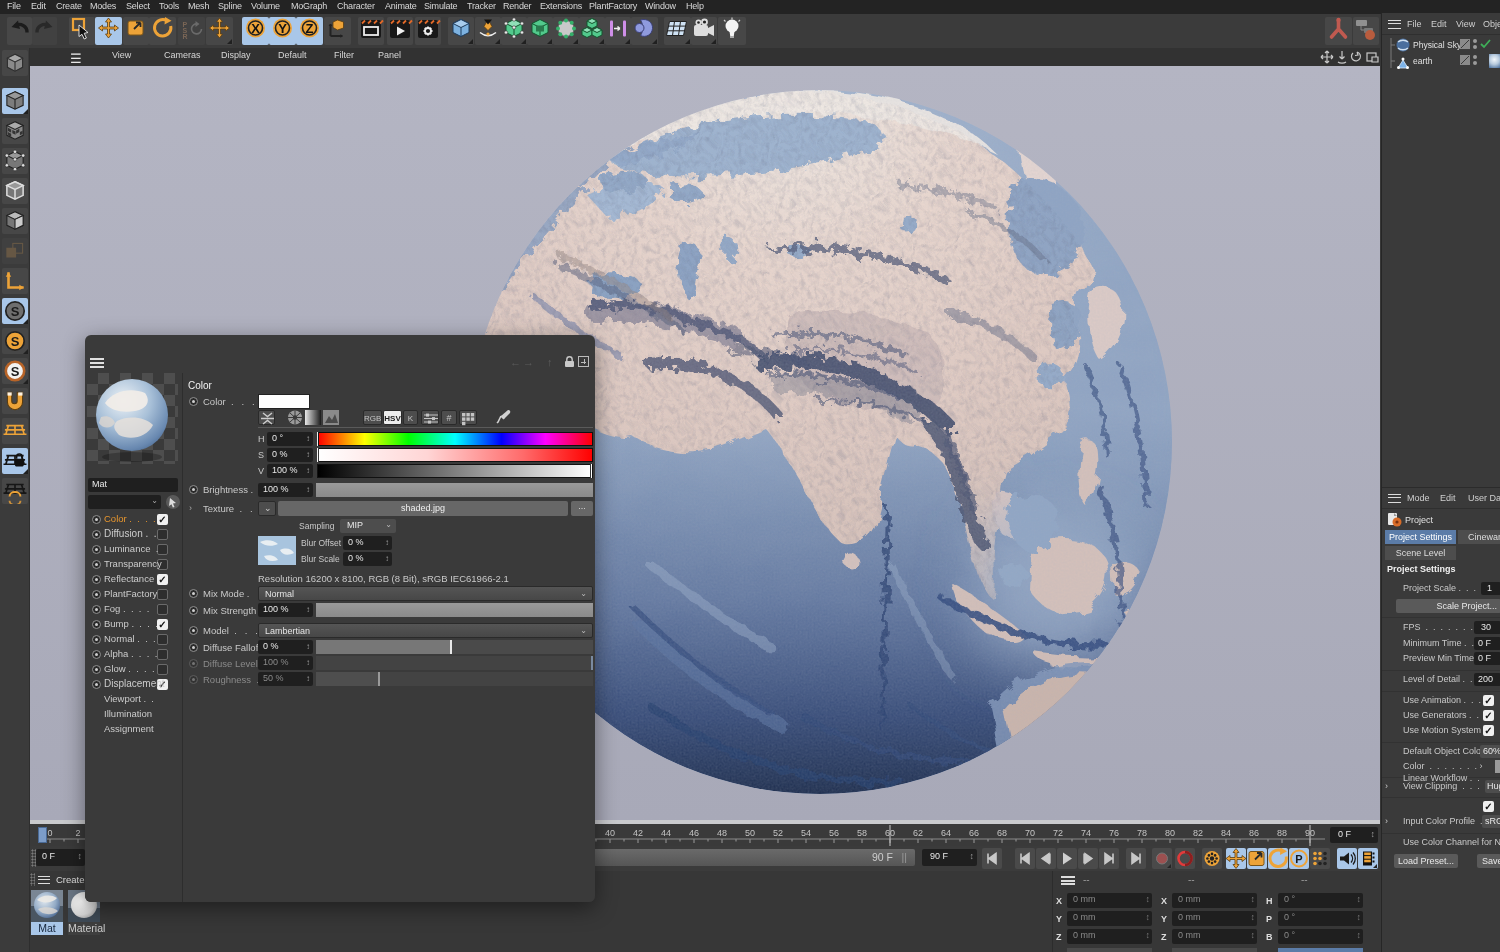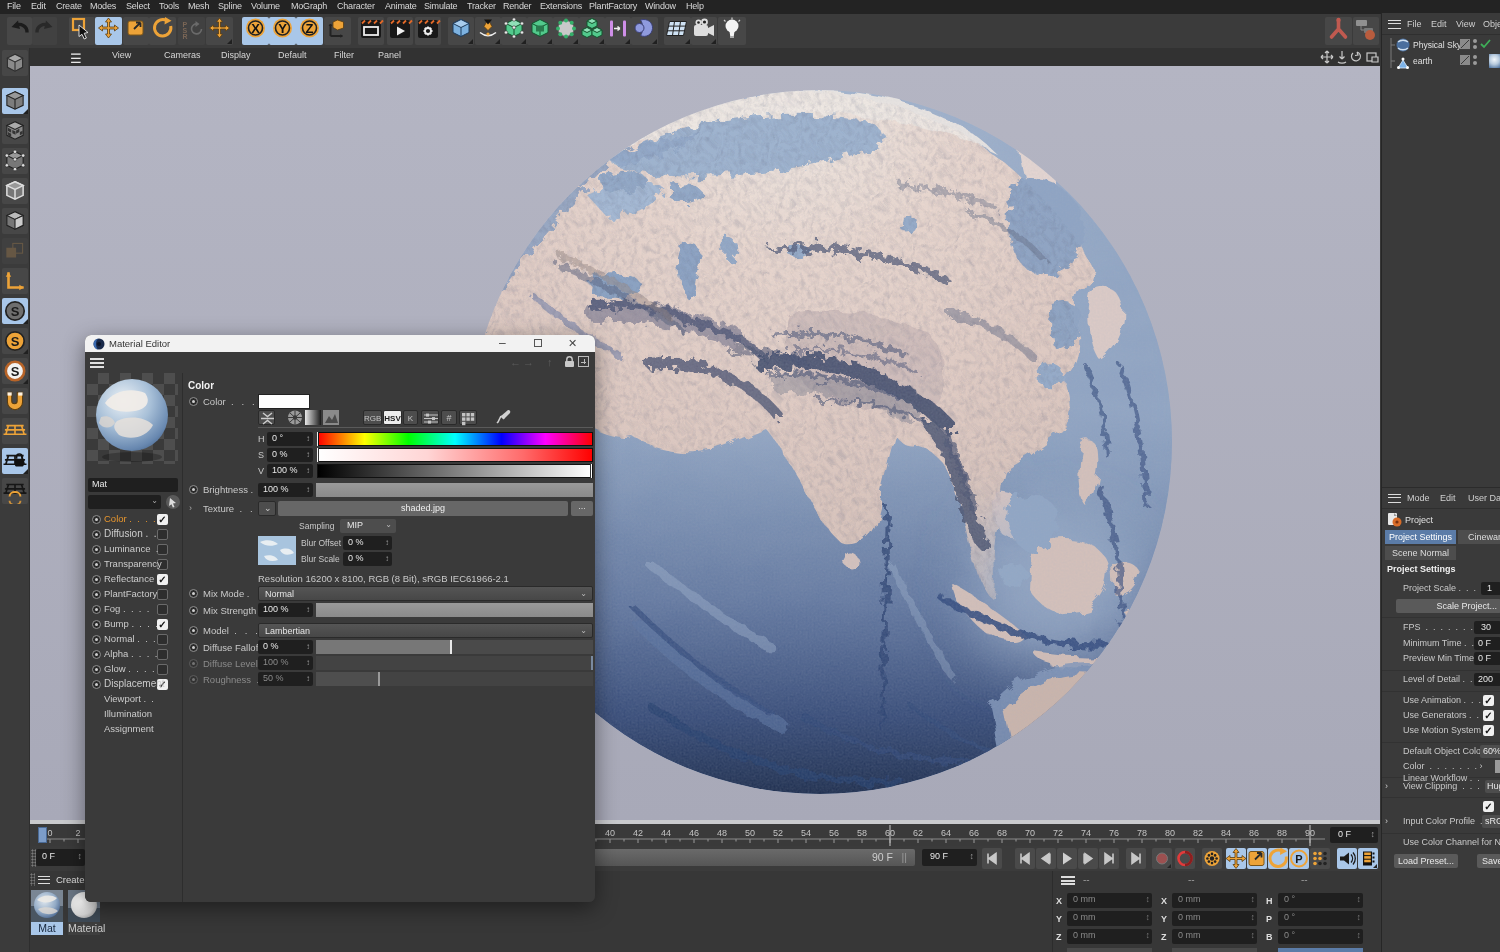--- a/index.html
+++ b/index.html
@@ -850,21 +850,21 @@
     <div class="abs" style="left:0;top:495px;width:119px;height:1px;background:#2f2f2f"></div>
     <svg class="abs" width="16" height="14" style="left:5px;top:500px">
         <rect x="1" y="0" width="9" height="12" rx="1" fill="#e8e8e8"></rect>
         <path d="M7,0 l3,3 h-3 Z" fill="#999"></path>
         <circle cx="10" cy="9" r="4.5" fill="#d86c28"></circle>
         <circle cx="10" cy="9" r="1.6" fill="#7a3210"></circle>
       </svg>
     <span class="abs" style="left:23px;top:502px;color:#e0e0e0">Project</span>
     <div class="abs" style="left:3px;top:517px;width:71px;height:14px;background:#5b7ca8;color:#fff;font-size:9px;text-align:center;padding-top:2px">Project Settings</div>
     <div class="abs" style="left:76px;top:517px;width:43px;height:14px;background:#4d4d4d;color:#ddd;font-size:9px;padding:2px 0 0 10px">Cinewar</div>
-    <div class="abs" style="left:3px;top:533px;width:71px;height:14px;background:#4d4d4d;color:#ddd;font-size:9px;text-align:center;padding-top:2px">Scene Normal</div>
+    <div class="abs" style="left:3px;top:533px;width:71px;height:14px;background:#4d4d4d;color:#ddd;font-size:9px;text-align:center;padding-top:2px">Scene Level</div>
     <span class="abs" style="left:5px;top:551px;color:#f0f0f0;font-weight:bold">Project Settings</span>
     <span class="abs lbl" style="left:21px;top:570px">Project Scale&nbsp;. &nbsp;. &nbsp;. &nbsp;.</span>
     <div class="abs field" style="left:99px;top:569px;width:20px;height:13px;padding:1px 0 0 6px">1</div>
     <div class="abs" style="left:14px;top:586px;width:105px;height:14px;background:#5a5a5a;border-radius:2px;color:#e8e8e8;font-size:9px;text-align:right;padding:2px 4px 0 0">Scale Project...</div>
     <div class="abs" style="left:0;top:604px;width:119px;height:1px;background:#323232"></div>
     <span class="abs lbl" style="left:21px;top:609px">FPS&nbsp;&nbsp;.&nbsp;&nbsp;.&nbsp;&nbsp;.&nbsp;&nbsp;.&nbsp;&nbsp;.&nbsp;&nbsp;.&nbsp;&nbsp;.&nbsp;&nbsp;.</span>
     <div class="abs field" style="left:92px;top:608px;width:27px;height:13px;padding:1px 0 0 7px">30</div>
     <span class="abs lbl" style="left:21px;top:625px">Minimum Time&nbsp;.&nbsp;&nbsp;.</span>
     <div class="abs field" style="left:92px;top:624px;width:27px;height:13px;padding:1px 0 0 4px">0 F</div>
     <span class="abs lbl" style="left:21px;top:640px">Preview Min Time .</span>
@@ -893,31 +893,20 @@
     <div class="chk" style="left:101px;top:788px">✓</div>
     <span class="abs lbl" style="left:3px;top:803px">›</span>
     <span class="abs lbl" style="left:21px;top:803px">Input Color Profile&nbsp;&nbsp;.</span>
     <div class="abs field" style="left:100px;top:802px;width:19px;height:13px;padding:1px 0 0 3px;background:#4d4d4d">sRG</div>
     <div class="abs" style="left:0;top:820px;width:119px;height:1px;background:#323232"></div>
     <span class="abs lbl" style="left:21px;top:824px;white-space:nowrap">Use Color Channel for Nod</span>
     <div class="abs" style="left:12px;top:841px;width:64px;height:14px;background:#5a5a5a;border-radius:2px;color:#e8e8e8;font-size:9px;text-align:center;padding-top:2px">Load Preset...</div>
     <div class="abs" style="left:95px;top:841px;width:24px;height:14px;background:#5a5a5a;border-radius:2px;color:#e8e8e8;font-size:9px;padding:2px 0 0 5px">Save</div>
   </div>
   <div class="abs" id="me">
-    <div class="abs" id="metitle">
-      <svg class="abs" width="12" height="12" style="left:8px;top:3px">
-          <circle cx="6" cy="6" r="5.5" fill="#1a2a4a"></circle>
-          <path d="M6,0.5 a5.5,5.5 0 0 0 0,11 a3,5.5 0 0 1 0,-11" fill="#3a6ab0"></path>
-          <circle cx="6" cy="6" r="2" fill="#0c1426"></circle>
-        </svg>
-      <span class="abs" style="left:24px;top:3px">Material Editor</span>
-      <span class="abs" style="left:414px;top:1px;color:#444;font-size:12px">–</span>
-      <div class="abs" style="left:449px;top:4px;width:8px;height:8px;border:1px solid #555"></div>
-      <span class="abs" style="left:483px;top:2px;color:#444;font-size:11px">✕</span>
-    </div>
     <div class="abs" style="left:0;top:17px;width:510px;height:550px;background:#3a3a3a;border-radius:0 0 6px 6px">
       <div class="abs" style="left:5px;top:6px;width:14px;height:10px;border-top:2px solid #e0e0e0;border-bottom:2px solid #e0e0e0">
           <div style="margin-top:2px;border-top:2px solid #e0e0e0"></div>
         </div>
       <span class="abs" style="left:425px;top:4px;color:#5d5d5d;font-size:11px">←</span>
       <span class="abs" style="left:438px;top:4px;color:#5d5d5d;font-size:11px">→</span>
       <span class="abs" style="left:462px;top:4px;color:#5d5d5d;font-size:11px">↑</span>
       <svg class="abs" width="11" height="12" style="left:479px;top:4px">
           <rect x="1" y="5" width="9" height="6" rx="1" fill="#c9c9c9"></rect>
           <path d="M2.8,5 v-1.5 a2.7,2.7 0 0 1 5.4,0 V5" fill="none" stroke="#c9c9c9" stroke-width="1.4"></path>
@@ -982,21 +971,21 @@
       <div class="radio" style="left:7px;top:313px"></div>
       <div class="unchk" style="left:72px;top:312px"></div>
       <span class="abs" style="left:19px;top:311px;color:#cccccc;font-size:9.5px;white-space:nowrap">Glow .&nbsp;&nbsp;.&nbsp;&nbsp;.&nbsp;&nbsp;.</span>
       <div class="radio" style="left:7px;top:328px"></div>
       <div class="chk" style="left:72px;top:327px">✓</div>
       <span class="abs" style="left:19px;top:326px;color:#cccccc;font-size:10px;white-space:nowrap">Displacement</span>
       <span class="abs" style="left:19px;top:341px;color:#cccccc;font-size:9.5px;white-space:nowrap">Viewport .&nbsp;&nbsp;.</span>
       <span class="abs" style="left:19px;top:356px;color:#cccccc;font-size:9.5px;white-space:nowrap">Illumination</span>
       <span class="abs" style="left:19px;top:371px;color:#cccccc;font-size:9.5px;white-space:nowrap">Assignment</span>
       <div class="abs" style="left:97px;top:21px;width:1px;height:529px;background:#2d2d2d"></div>
-      <span class="abs" style="left:103px;top:28px;color:#f2f2f2;font-weight:bold;font-size:10px">Color</span>
+      <span class="abs" style="left:103px;top:28px;color:#f2f2f2;font-weight:normal;font-size:10px">Color</span>
       <div class="radio" style="left:104px;top:45px"></div>
       <span class="abs lbl" style="left:118px;top:44px;font-size:9.5px">Color&nbsp;&nbsp;.&nbsp;&nbsp;&nbsp;.&nbsp;&nbsp;&nbsp;.&nbsp;&nbsp;&nbsp;⌄</span>
       <div class="abs" style="left:173px;top:42px;width:52px;height:15px;background:#fff;border:1px solid #222"></div>
       <div class="abs mebtn" style="left:173px;top:58px;width:17px"><svg width="17" height="15" viewBox="0 0 17 15">
             <path d="M4,2 L8.5,5.5 13,2 M2,7.5 h13 M4,13 L8.5,9.5 13,13" stroke="#ccc" stroke-width="1.4" fill="none"></path>
           </svg></div>
       <div class="abs" style="left:202px;top:58px;width:16px;height:15px"><svg width="16" height="15">
             <circle cx="8" cy="7.5" r="7" fill="#9a9a9a"></circle>
             <g stroke="#3a3a3a" stroke-width="1">
               <path d="M8,0.5 V14.5 M1,7.5 H15 M3,3 L13,12 M13,3 L3,12"></path>

